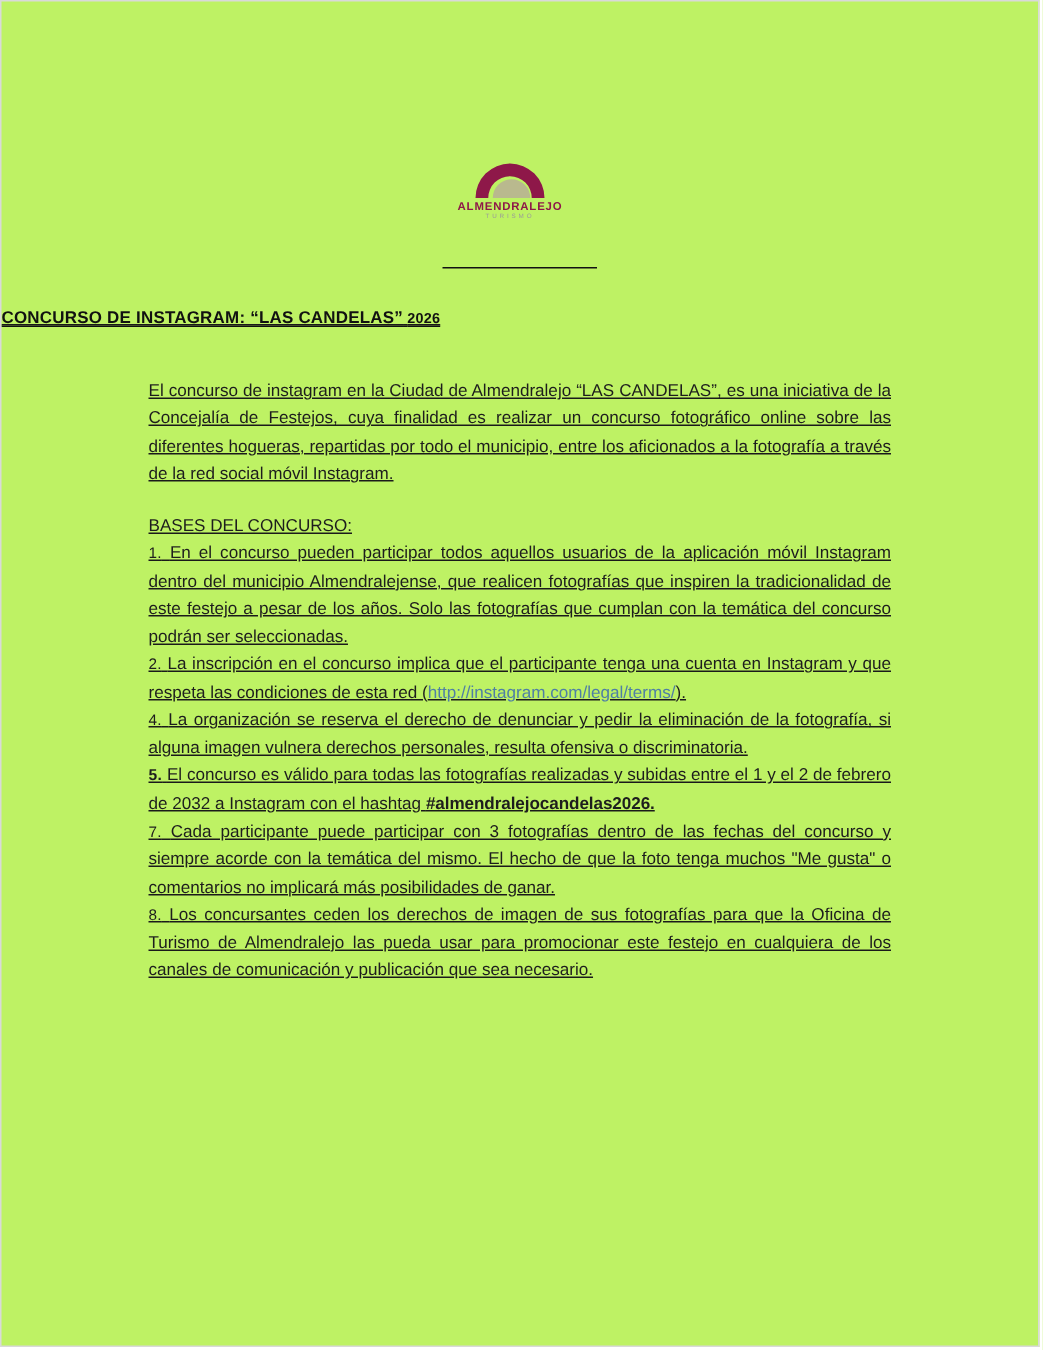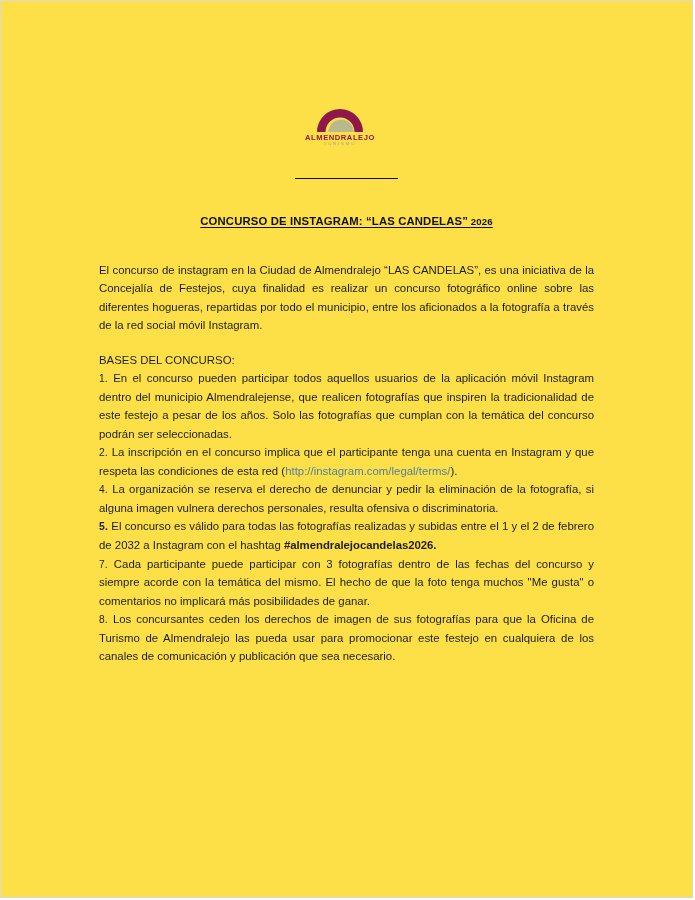--- a/index.html
+++ b/index.html
@@ -12,24 +12,25 @@
     width: 695px;
     height: 900px;
     overflow: hidden;
     font-family: "Liberation Sans", sans-serif;
     color: #1a1a1a;
   }
   .page {
     position: relative;
     width: 693px;
     height: 898px;
-    background: #fde047;
+    background: #bef264;
     border: 1px solid #d9d9d9;
     box-sizing: border-box;
     overflow: hidden;
+    text-decoration: underline;
   }
 
   
   .logo-block {
     margin: 0;
     padding-top: 97px;
     text-align: center;
   }
   .logo {
     display: inline-block;
@@ -47,22 +48,22 @@
   .rule {
     display: inline-block;
     width: 103px;
     height: 0;
     border-top: 1.6px solid #111111;
     vertical-align: middle;
   }
 
   
   .doc-title {
-    text-align: center;
-    margin: 28px 0 0 0;
+    text-align: left;
+    margin: 18px 0 0 0;
     font-size: 11.3px;
     font-weight: bold;
     letter-spacing: 0.15px;
     color: #111111;
   }
   .doc-title .u {
     text-decoration: underline;
     text-underline-offset: 2px;
   }
   .doc-title .yr {

